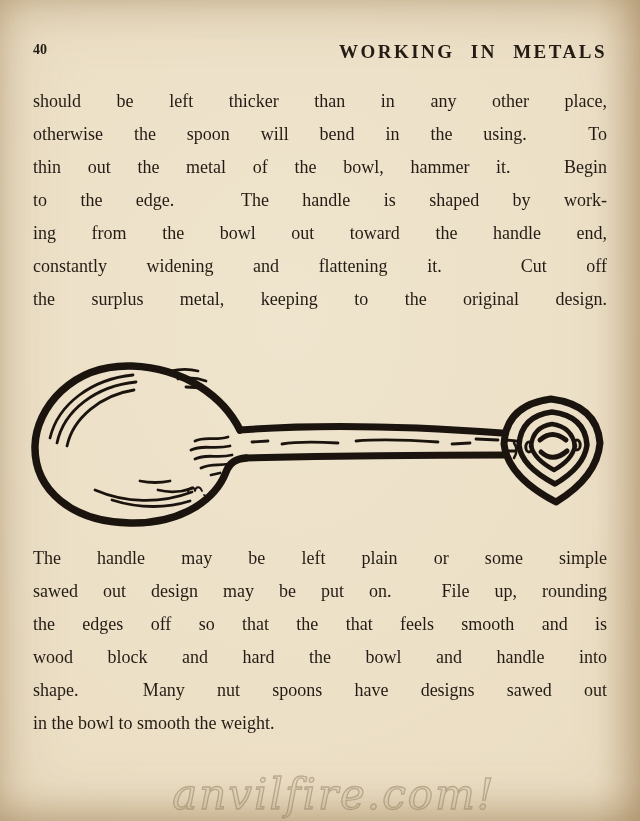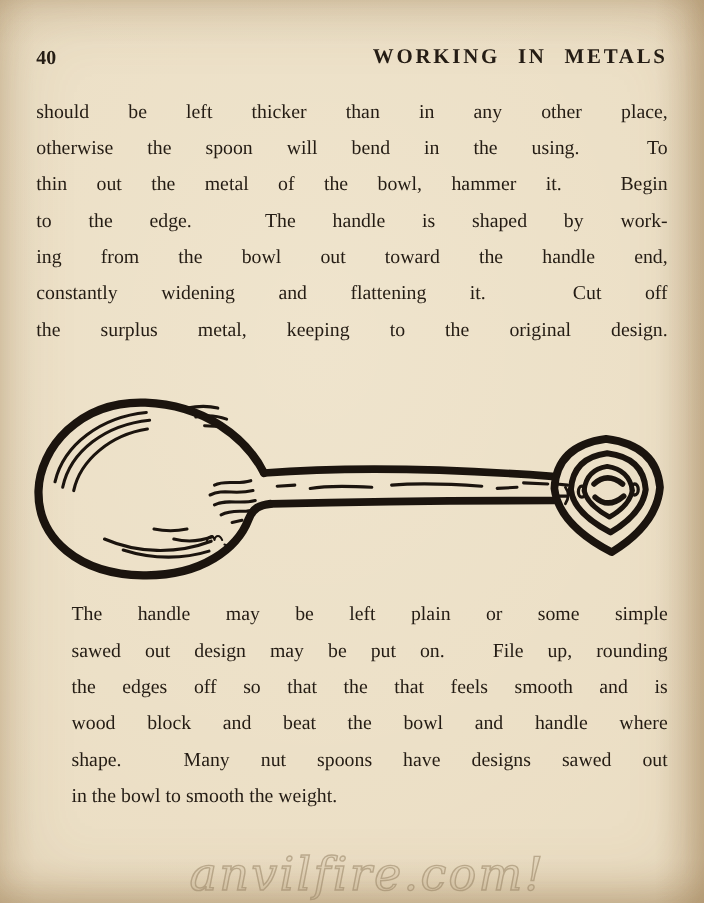--- a/index.html
+++ b/index.html
@@ -12,25 +12,25 @@
     font-family:"Liberation Serif","DejaVu Serif",serif;
     color:#241c14;
     background:
       radial-gradient(115% 115% at 45% 38%, rgba(255,252,240,0.20), rgba(0,0,0,0) 62%),
       linear-gradient(90deg, rgba(146,108,58,0.10) 0%, rgba(0,0,0,0) 5%, rgba(0,0,0,0) 93%, rgba(146,108,58,0.22) 100%),
       linear-gradient(0deg, rgba(146,108,58,0.14) 0%, rgba(0,0,0,0) 5%, rgba(0,0,0,0) 95%, rgba(146,108,58,0.10) 100%),
       #ebdec4;
     box-shadow: inset 0 0 70px rgba(128,95,50,0.20), inset -12px 0 22px rgba(128,95,50,0.14), inset 0 -10px 20px rgba(128,95,50,0.10);
   }
   .header{position:absolute;top:41px;left:33px;right:33px;height:26px;}
-  .page-num{position:absolute;left:0;top:1px;font-size:18px;font-weight:bold;text-align:right;}
+  .page-num{position:absolute;left:0;top:1px;font-size:14px;font-weight:bold;text-align:right;}
   .running-title{text-align:right;font-size:19px;font-weight:bold;letter-spacing:2.5px;word-spacing:9px;}
   .para{position:absolute;left:33px;right:33px;font-size:18px;}
   .para-1{top:85px;}
-  .para-2{top:542px;margin-left:32px;}
+  .para-2{top:542px;}
   .tline{
     height:33px;line-height:33px;
     white-space:pre-wrap;
     text-align:justify;
     text-align-last:justify;
     overflow:hidden;
   }
   .tline.flush{text-align-last:left;}
   .figure{position:absolute;left:0;top:352px;width:640px;height:195px;}
   .figure svg{display:block;}
@@ -116,20 +116,20 @@
         <path stroke-width="1.8" d="M 188 492 C 190 486 194 486 195 491 C 196 486 200 486 202 491"></path>
         <path stroke-width="1.8" d="M 204 495 L 209 497"></path>
       </g>
     </svg>
   </div>
 
   <div class="para para-2">
     <div class="tline">The handle may be left plain or some simple</div>
     <div class="tline">sawed out design may be put on.  File up, rounding</div>
     <div class="tline">the edges off so that the that feels smooth and is</div>
-    <div class="tline">wood block and beat the bowl and handle where</div>
+    <div class="tline">wood block and hard the bowl and handle into</div>
     <div class="tline">shape.  Many nut spoons have designs sawed out</div>
     <div class="tline flush">in the bowl to smooth the weight.</div>
   </div>
 
   <div class="watermark">anvilfire.com!</div>
 
 </div>
 
 </body></html>

